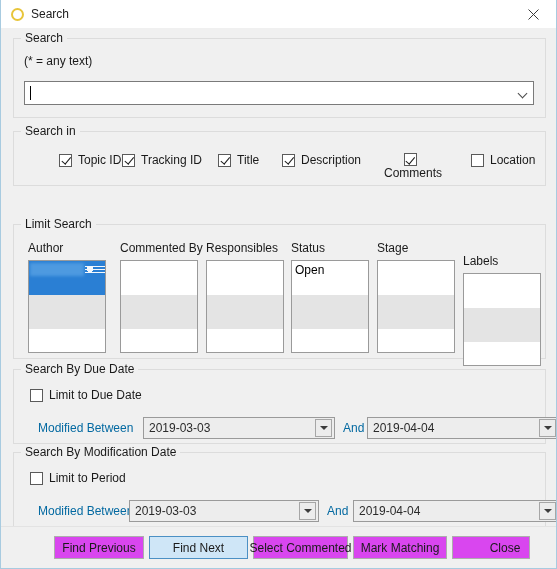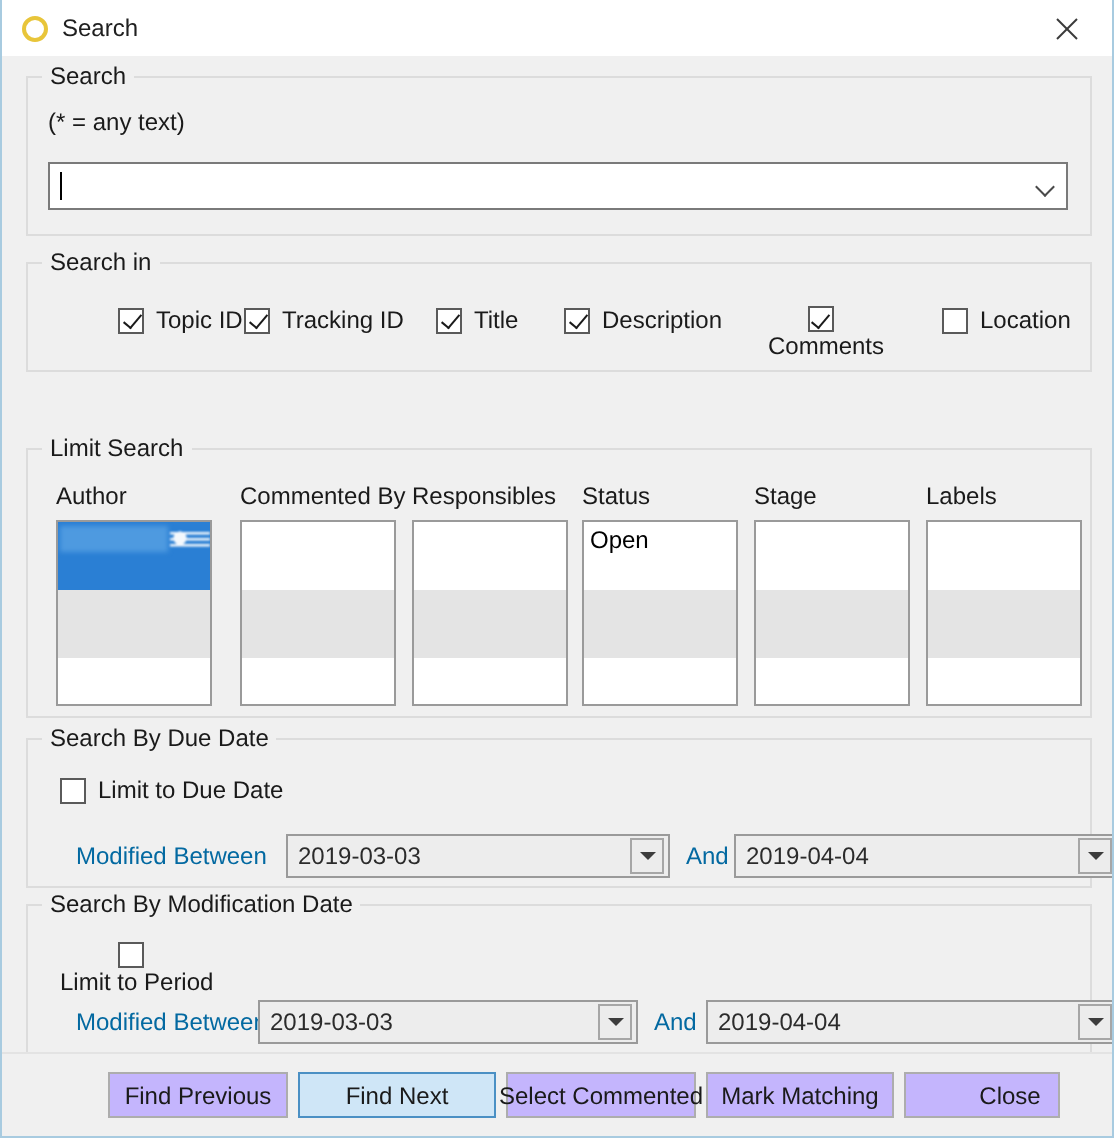--- a/index.html
+++ b/index.html
@@ -304,21 +304,21 @@
     bottom: 0;
     height: 41px;
     background: #f0f0f0;
     border-top: 1px solid #e3e3e3;
   }
   .btn {
     position: absolute;
     top: 9px;
     height: 23px;
     box-sizing: border-box;
-    background: #c4b5fd;
+    background: #d946ef;
     border: 1px solid #adadad;
     font-family: "Liberation Sans", sans-serif;
     font-size: 12px;
     color: #1a1a1a;
     display: flex;
     align-items: center;
     justify-content: center;
     cursor: default;
     white-space: nowrap;
   }
@@ -436,21 +436,21 @@
           <div class="col" style="left: 363px;">
             <div class="col-header">Stage</div>
             <div class="listbox">
               <div class="lb-row "></div>
               <div class="lb-row alt"></div>
               <div class="lb-row "></div>
               <div class="lb-row alt2"></div>
               <div class="lb-row "></div>
             </div>
           </div>
-          <div class="col" style="left: 449px;">
+          <div class="col" style="left: 449px; margin-top: 13px;">
             <div class="col-header">Labels</div>
             <div class="listbox">
               <div class="lb-row "></div>
               <div class="lb-row alt"></div>
               <div class="lb-row "></div>
               <div class="lb-row alt2"></div>
               <div class="lb-row "></div>
             </div>
           </div>
         </div>
@@ -478,21 +478,21 @@
           <span class="dbtn">
               <span class="tri-down"></span>
             </span>
         </div>
       </div>
     </div>
 
     <div class="group" id="grp-moddate">
       <div class="group-title">Search By Modification Date</div>
 
-      <div class="chk" style="left:16px; top:18px;flex-direction:column;">
+      <div class="chk" style="left:16px; top:18px;">
         <span class="chk-box" id="chk-mod"></span>
         <span class="chk-label">Limit to Period</span>
       </div>
 
       <div class="date-row">
         <span class="date-label" style="left:14px;">Modified Between</span>
         <div class="combo-date" style="left:105px; width:190px;">
           <span class="dval">2019-03-03</span>
           <span class="dbtn">
               <span class="tri-down"></span>

